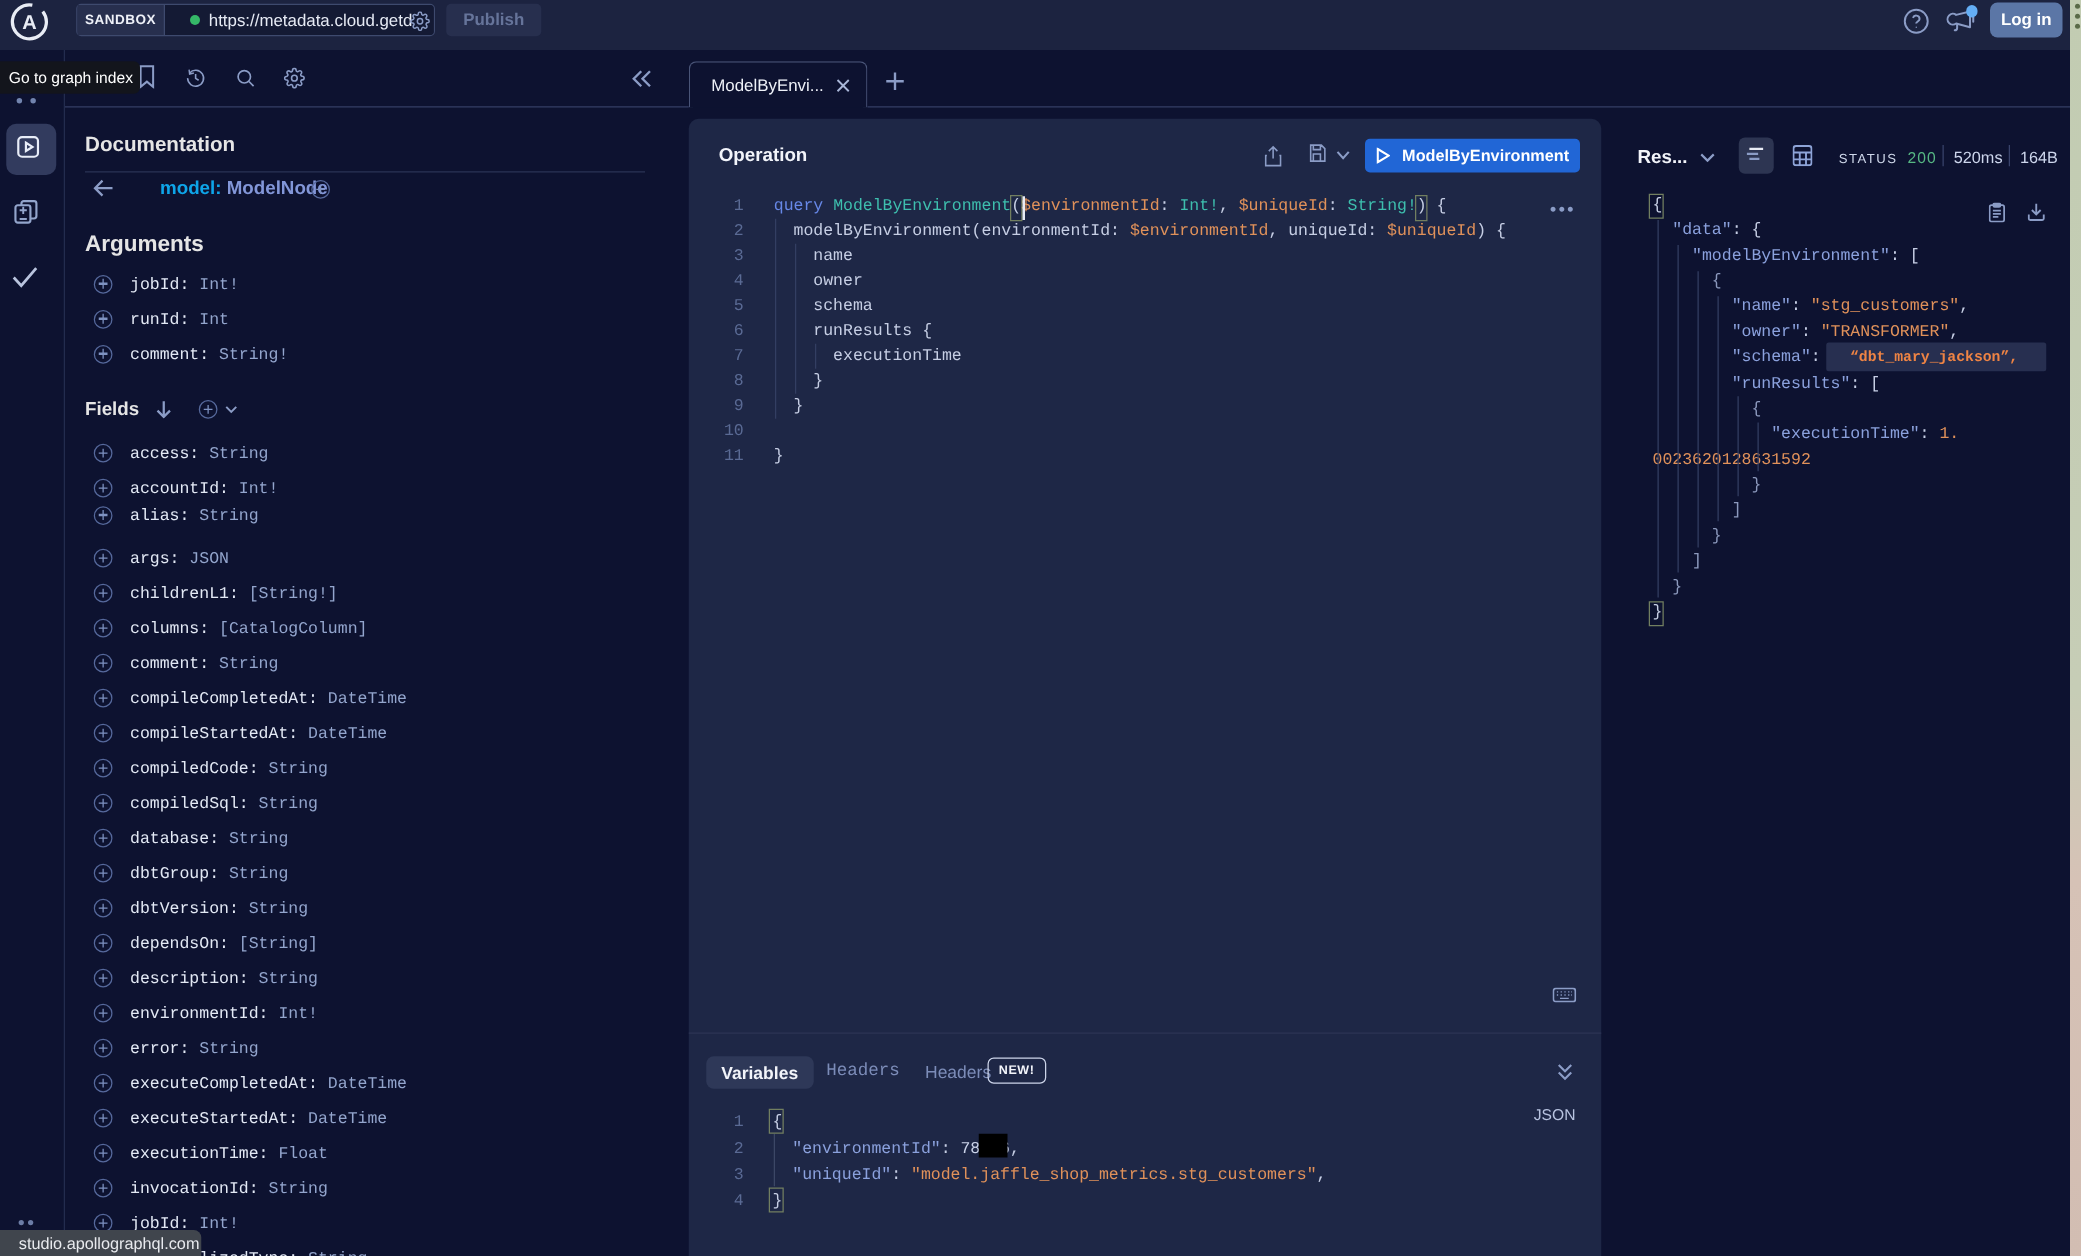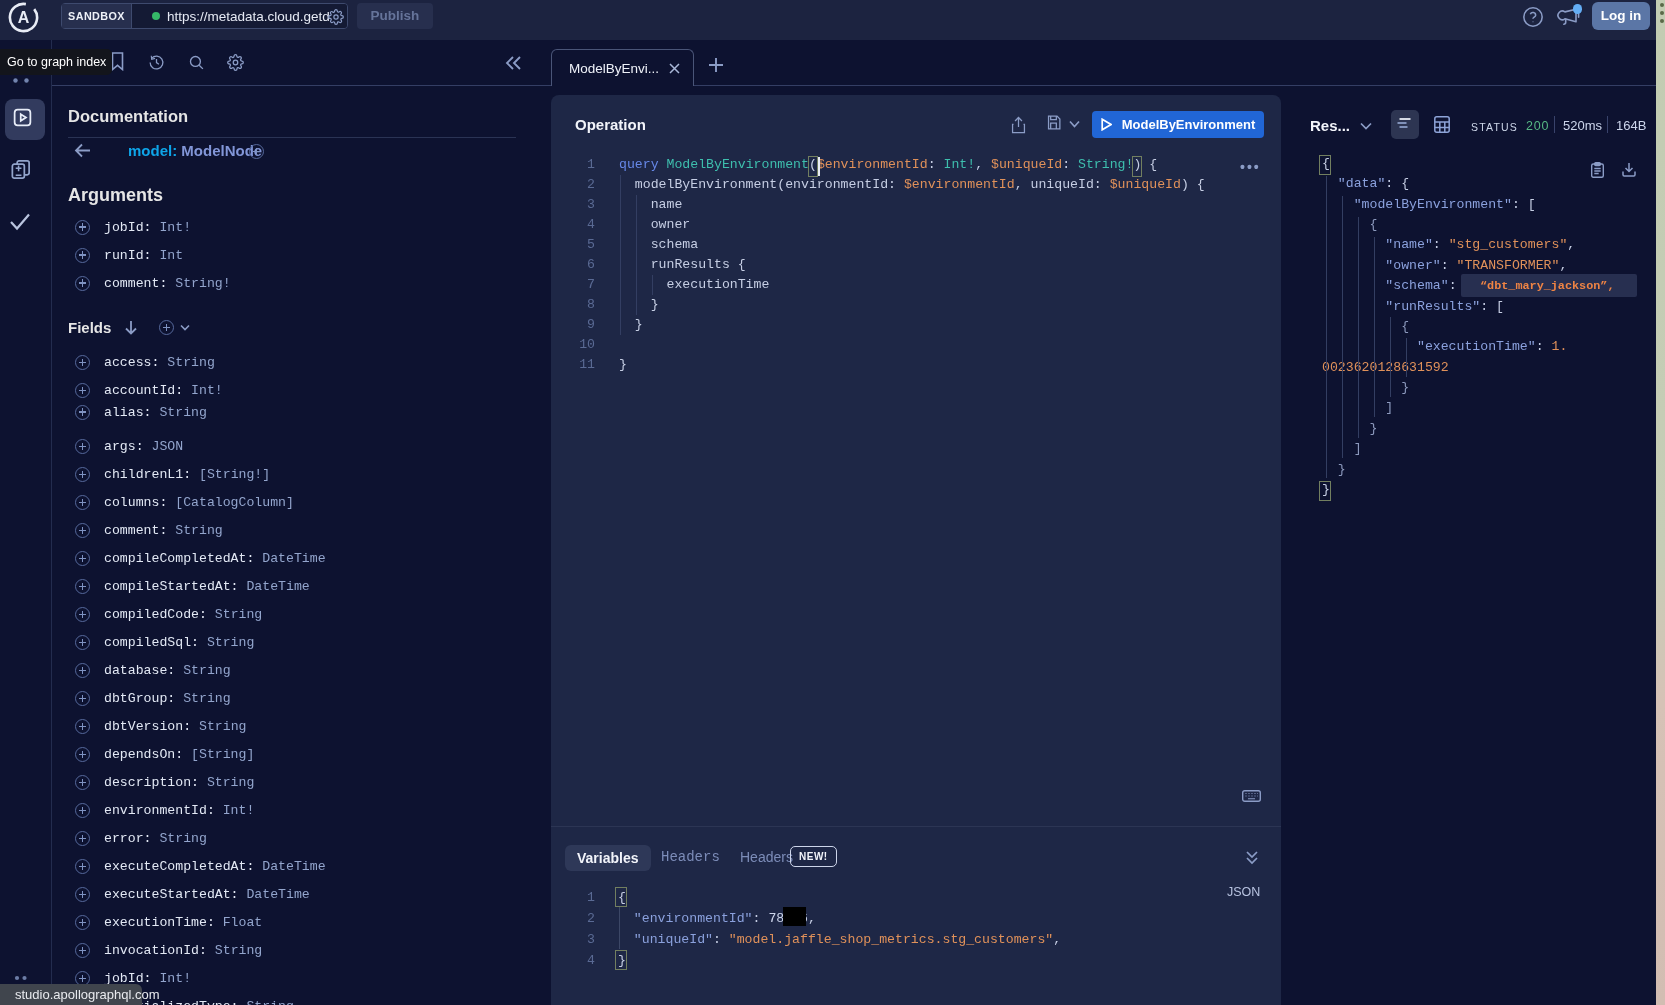--- a/index.html
+++ b/index.html
@@ -47,21 +47,21 @@
   .key{color:#8ba1dd;}
   .str{color:#e0915a;}
   .pn{color:#8c99bd;}
   
   #vline{left:551px;top:826px;width:730px;height:1px;background:#2c3554;}
   #vtab{left:565px;top:845px;height:26px;background:#2e3858;border-radius:6px;color:#f2f4fa;font-weight:bold;font-size:14px;display:flex;align-items:center;padding:0 12px;}
   
   #strip{left:1656px;top:0;width:9px;height:1005px;background:linear-gradient(180deg,#c2ccb2 0%,#c6cdb6 55%,#d6c2b6 70%,#d2bdb2 100%);}
   
   #tt1{left:-4px;top:49px;width:116px;height:26px;background:#13151c;border-radius:5px;color:#fff;font-size:12.5px;display:flex;align-items:center;padding-left:11px;box-sizing:border-box;}
-  #tt2{left:0px;top:984px;width:142px;height:21px;background:#40454d;border-radius:0 6px 0 0;color:#e8eaee;font-size:13px;display:flex;align-items:center;padding-left:15px;box-sizing:border-box;}
+  #tt2{left:0px;top:984px;width:161px;height:21px;background:#40454d;border-radius:0 6px 0 0;color:#e8eaee;font-size:13px;display:flex;align-items:center;padding-left:15px;box-sizing:border-box;}
 </style>
 </head>
 <body>
 <div id="app">
 
   <div id="topbar" class="abs"></div>
   <div id="urlpill" class="abs">
     <div id="sandseg">SANDBOX</div>
     <div id="urlseg">
         <span class="gdot"></span>

